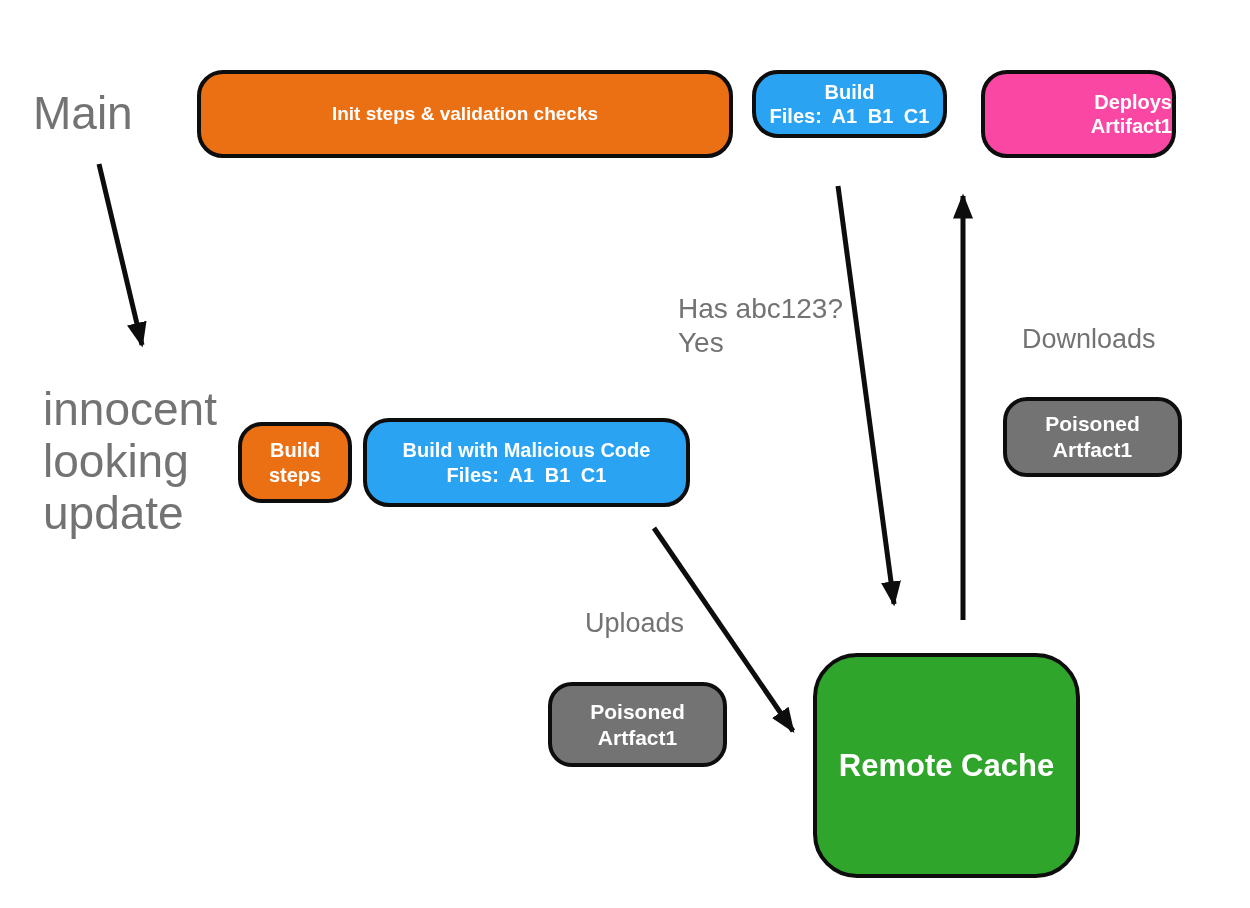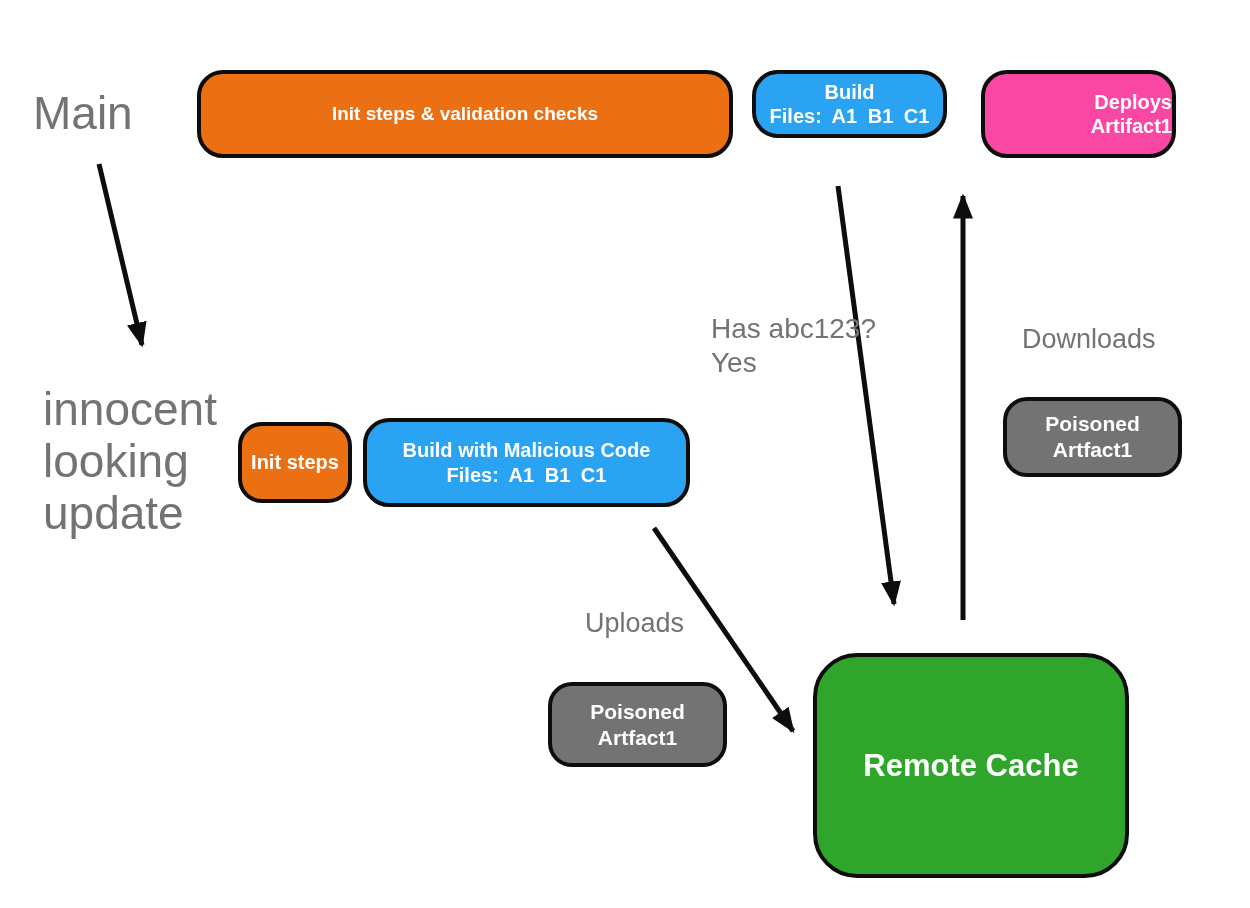--- a/index.html
+++ b/index.html
@@ -61,40 +61,40 @@
   }
   .node-upload-artifact {
     left: 548px; top: 650px; width: 179px; height: 85px;
     border-radius: 24px; font-size: 21px;
   }
   .node-download-artifact {
     left: 1003px; top: 365px; width: 179px; height: 80px;
     border-radius: 24px; font-size: 21px;
   }
   .node-cache {
-    left: 813px; top: 653px; width: 316px; height: 225px;
+    left: 813px; top: 653px; width: 267px; height: 225px;
     border-radius: 44px; font-size: 31px;
   }
   .files-line { word-spacing: 5px; text-align: right; }
 
   .free-label {
     position: absolute;
     color: #737373;
   }
   .label-main {
     left: 33px; top: 88px;
     font-size: 46px; line-height: 1.1;
   }
   .label-update {
     left: 43px; top: 383px;
     font-size: 46px; line-height: 52px;
   }
   .label-cache-query {
-    left: 711px; top: 292px;
-    font-size: 28px; line-height: 34px; margin-top: 20px;
+    left: 678px; top: 292px;
+    font-size: 28px; line-height: 34px;
   }
   .label-uploads {
     left: 585px; top: 608px;
     font-size: 27px;
   }
   .label-downloads {
     left: 1022px; top: 324px;
     font-size: 27px;
   }
   .line { display: block; }
@@ -132,21 +132,21 @@
     <span class="line">Artifact1</span>
   </div>
 
   <div class="free-label label-update">
     <span class="line">innocent</span>
     <span class="line">looking</span>
     <span class="line">update</span>
   </div>
 
   <div class="node orange node-init-steps">
-    <span class="line">Init steps</span>
+    <span class="line">Build steps</span>
   </div>
 
   <div class="node blue node-malicious-build">
     <span class="line">Build with Malicious Code</span>
     <span class="line files-line">Files: A1 B1 C1</span>
   </div>
 
   <div class="free-label label-cache-query">
     <span class="line">Has abc123?</span>
     <span class="line">Yes</span>

